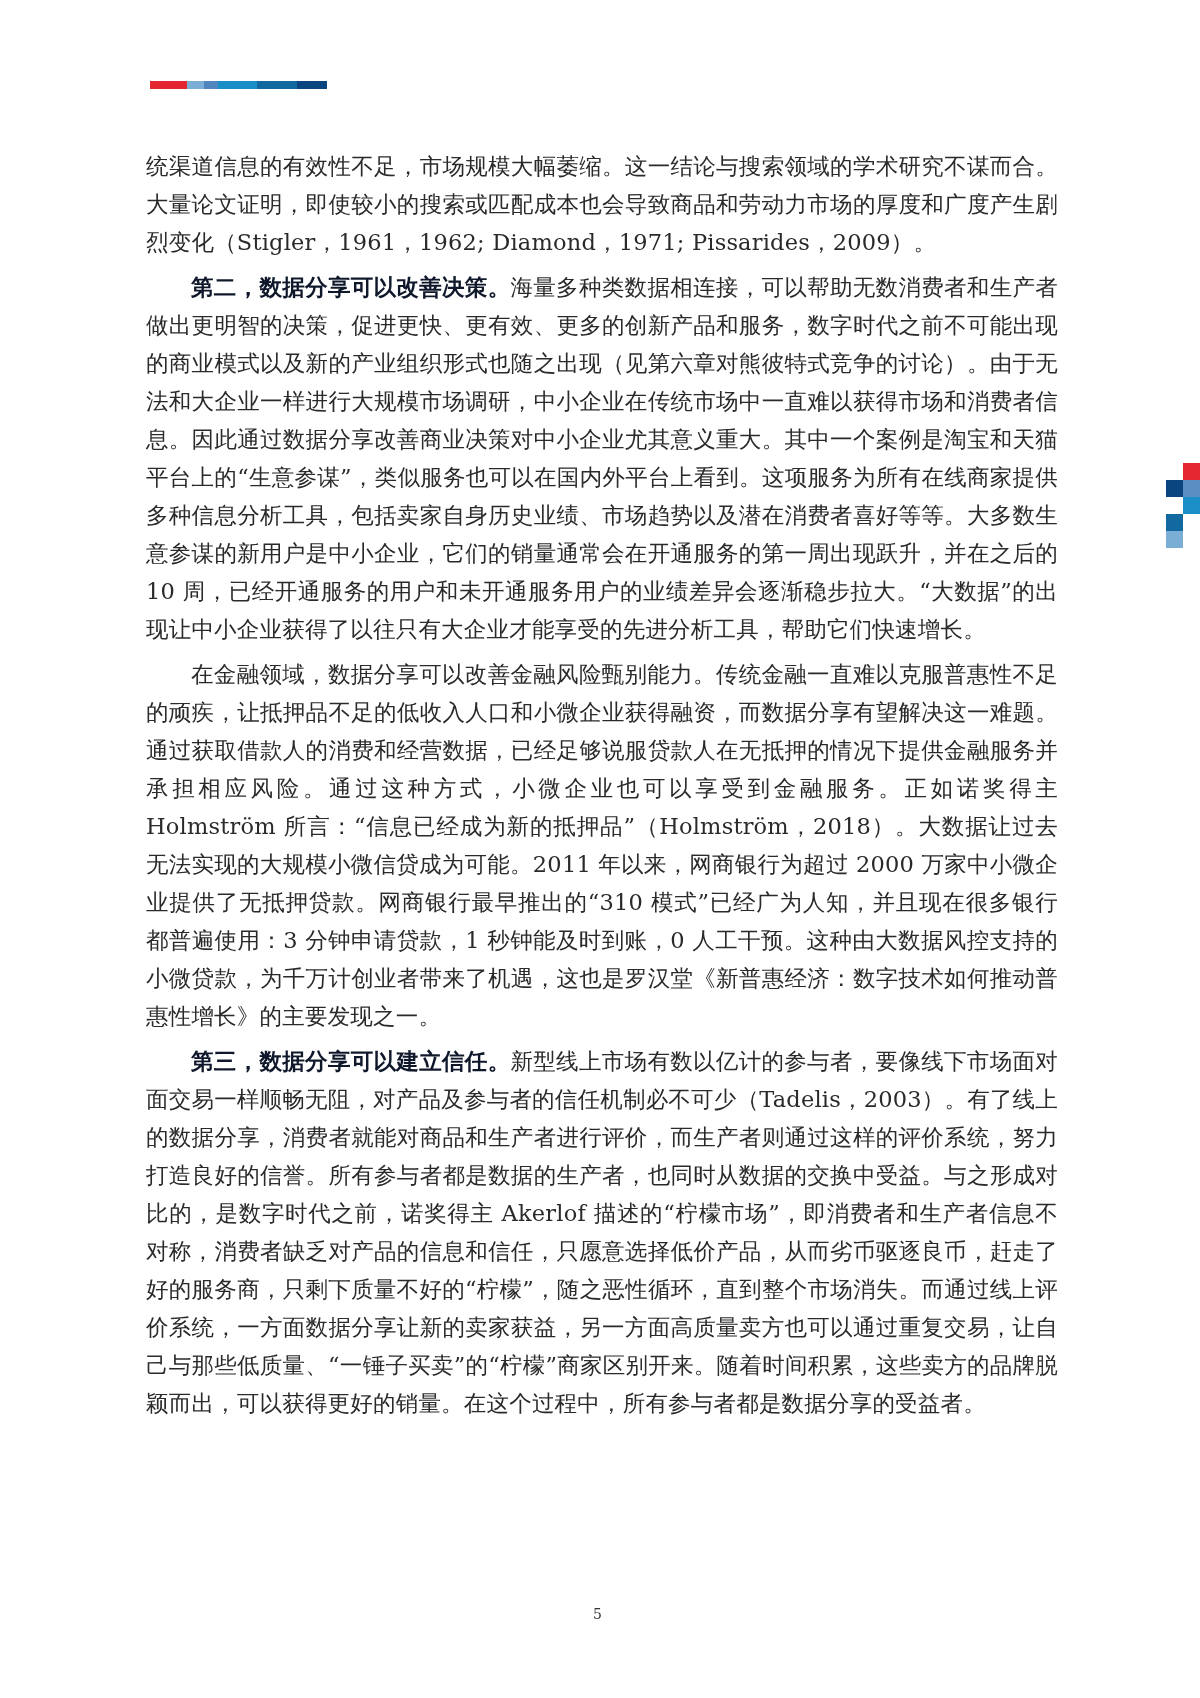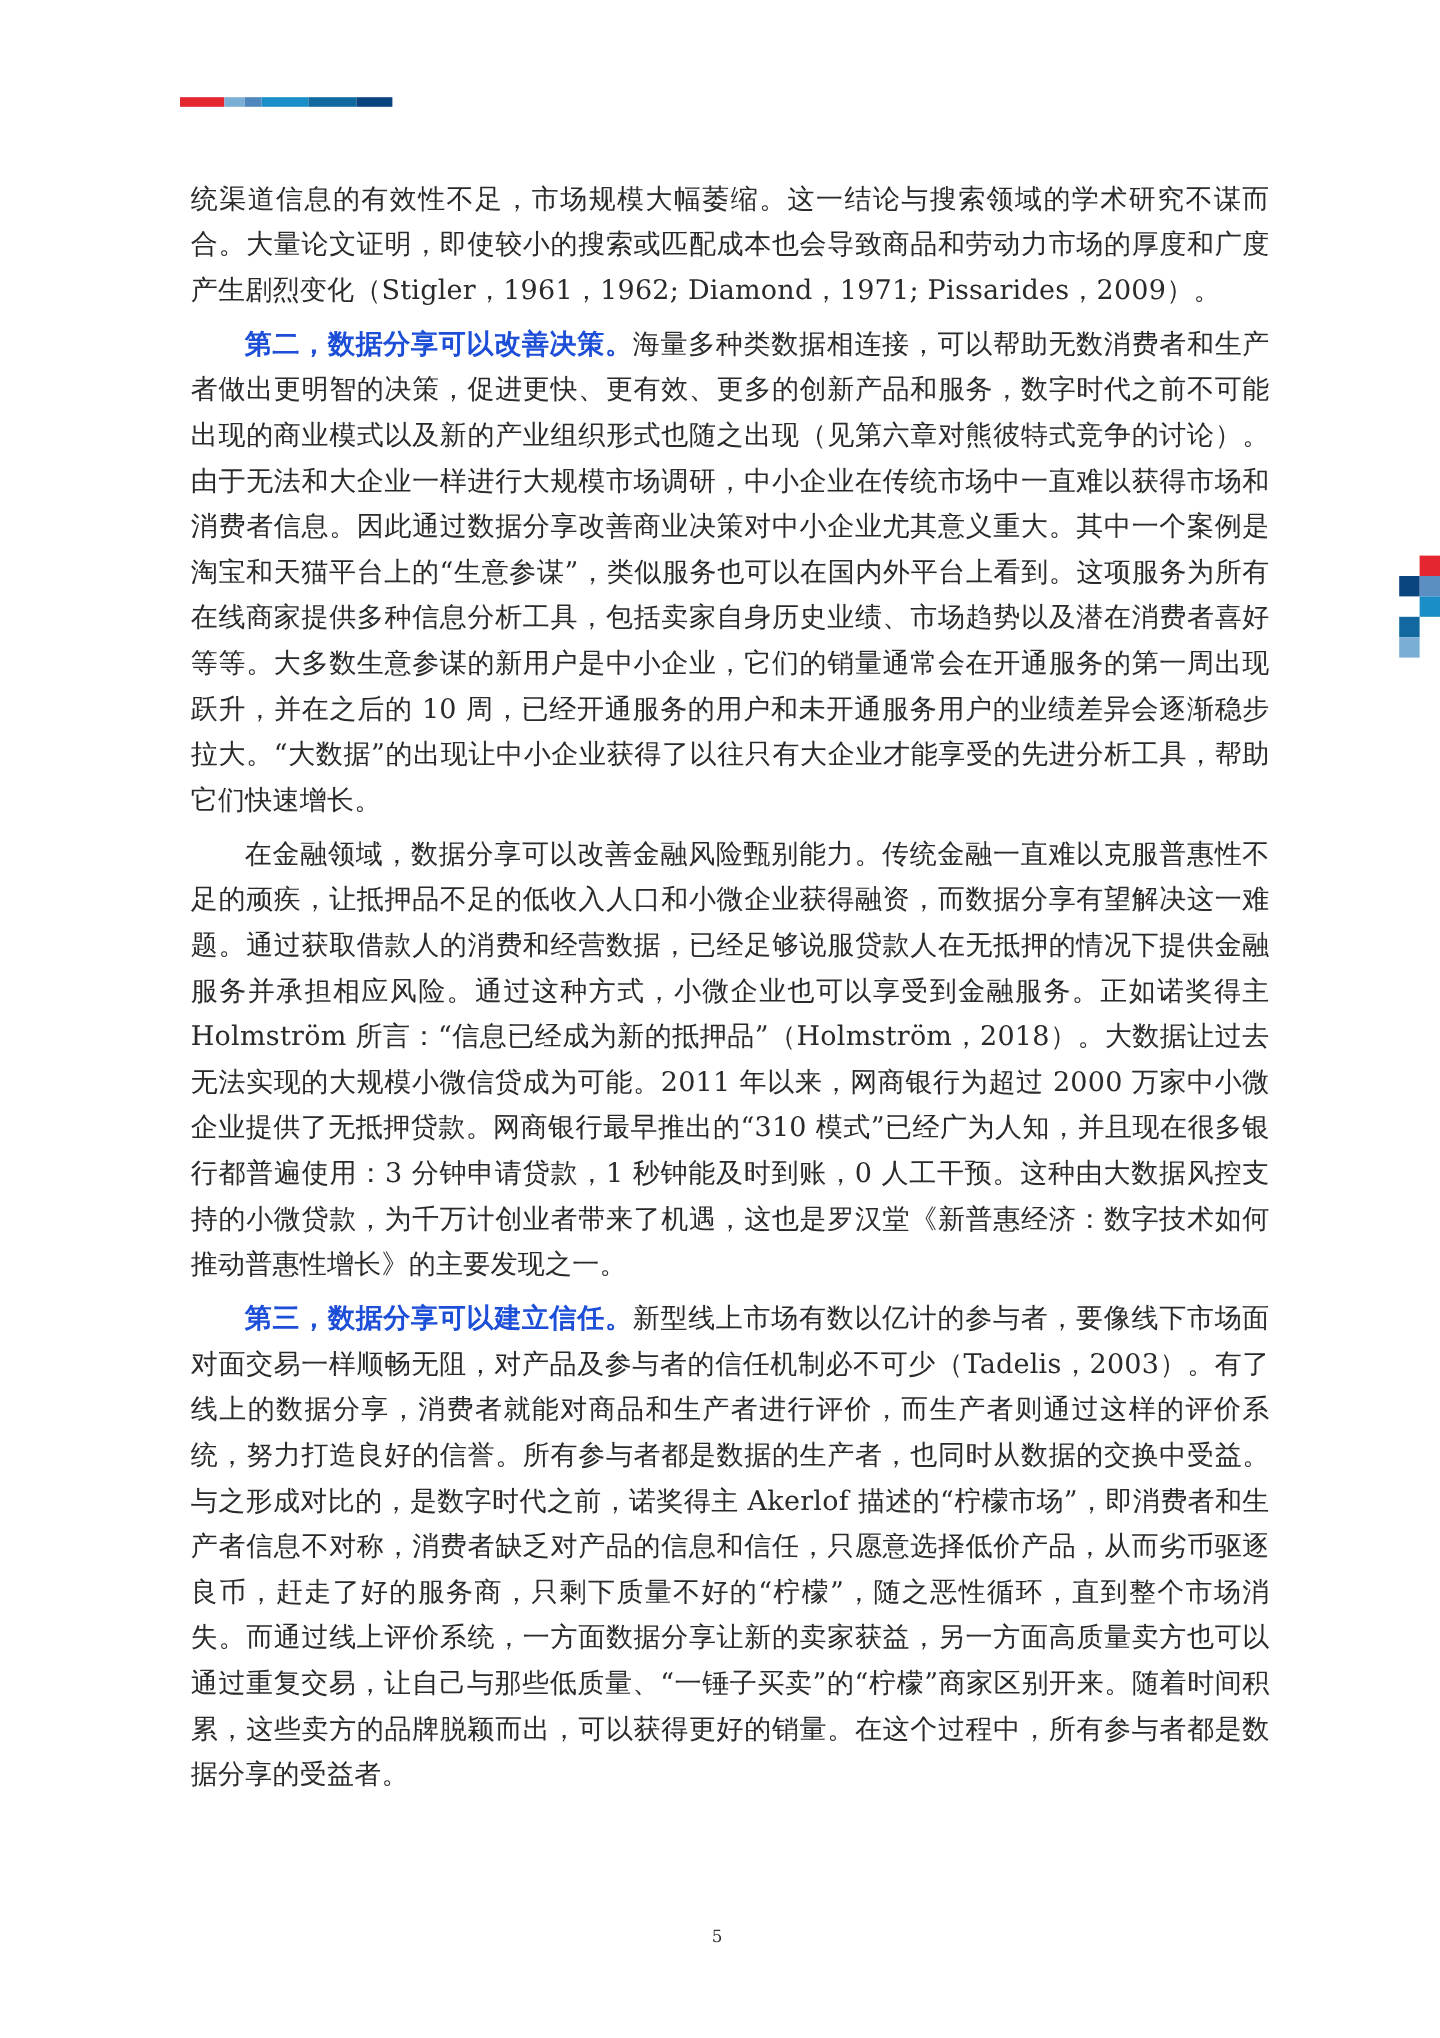--- a/index.html
+++ b/index.html
@@ -14,23 +14,23 @@
     }
     .top-bar .seg { height: 100%; }
     .side-decor { position: absolute; left: 1166px; top: 463px; width: 34px; height: 86px; }
     .side-decor .sq { position: absolute; width: 17px; height: 17px; }
     .content {
       position: absolute; left: 142px; top: 147px; width: 916px;
       font-size: 22.5px; line-height: 38px;
       text-align: justify; text-justify: inter-character;
       letter-spacing: 0.2px;
     }
-    .content p { margin: 0 0 7px 17px; text-indent: 2em; }
+    .content p { margin: 0 0 7px 4px; text-indent: 2em; }
     .content p.no-indent { text-indent: 0; }
-    .content b { font-weight: bold; color: #1d4ed8; }
+    .content b { font-weight: bold; color: #0f172a; }
     .page-number {
       position: absolute; left: 0; width: 1195px; top: 1606px;
       text-align: center; font-size: 14px; color: #333;
     }
   </style>
 </head>
 <body>
 
 <div class="top-bar">
   <div class="seg" style="width: 37px; background: rgb(227, 38, 47);"></div>

